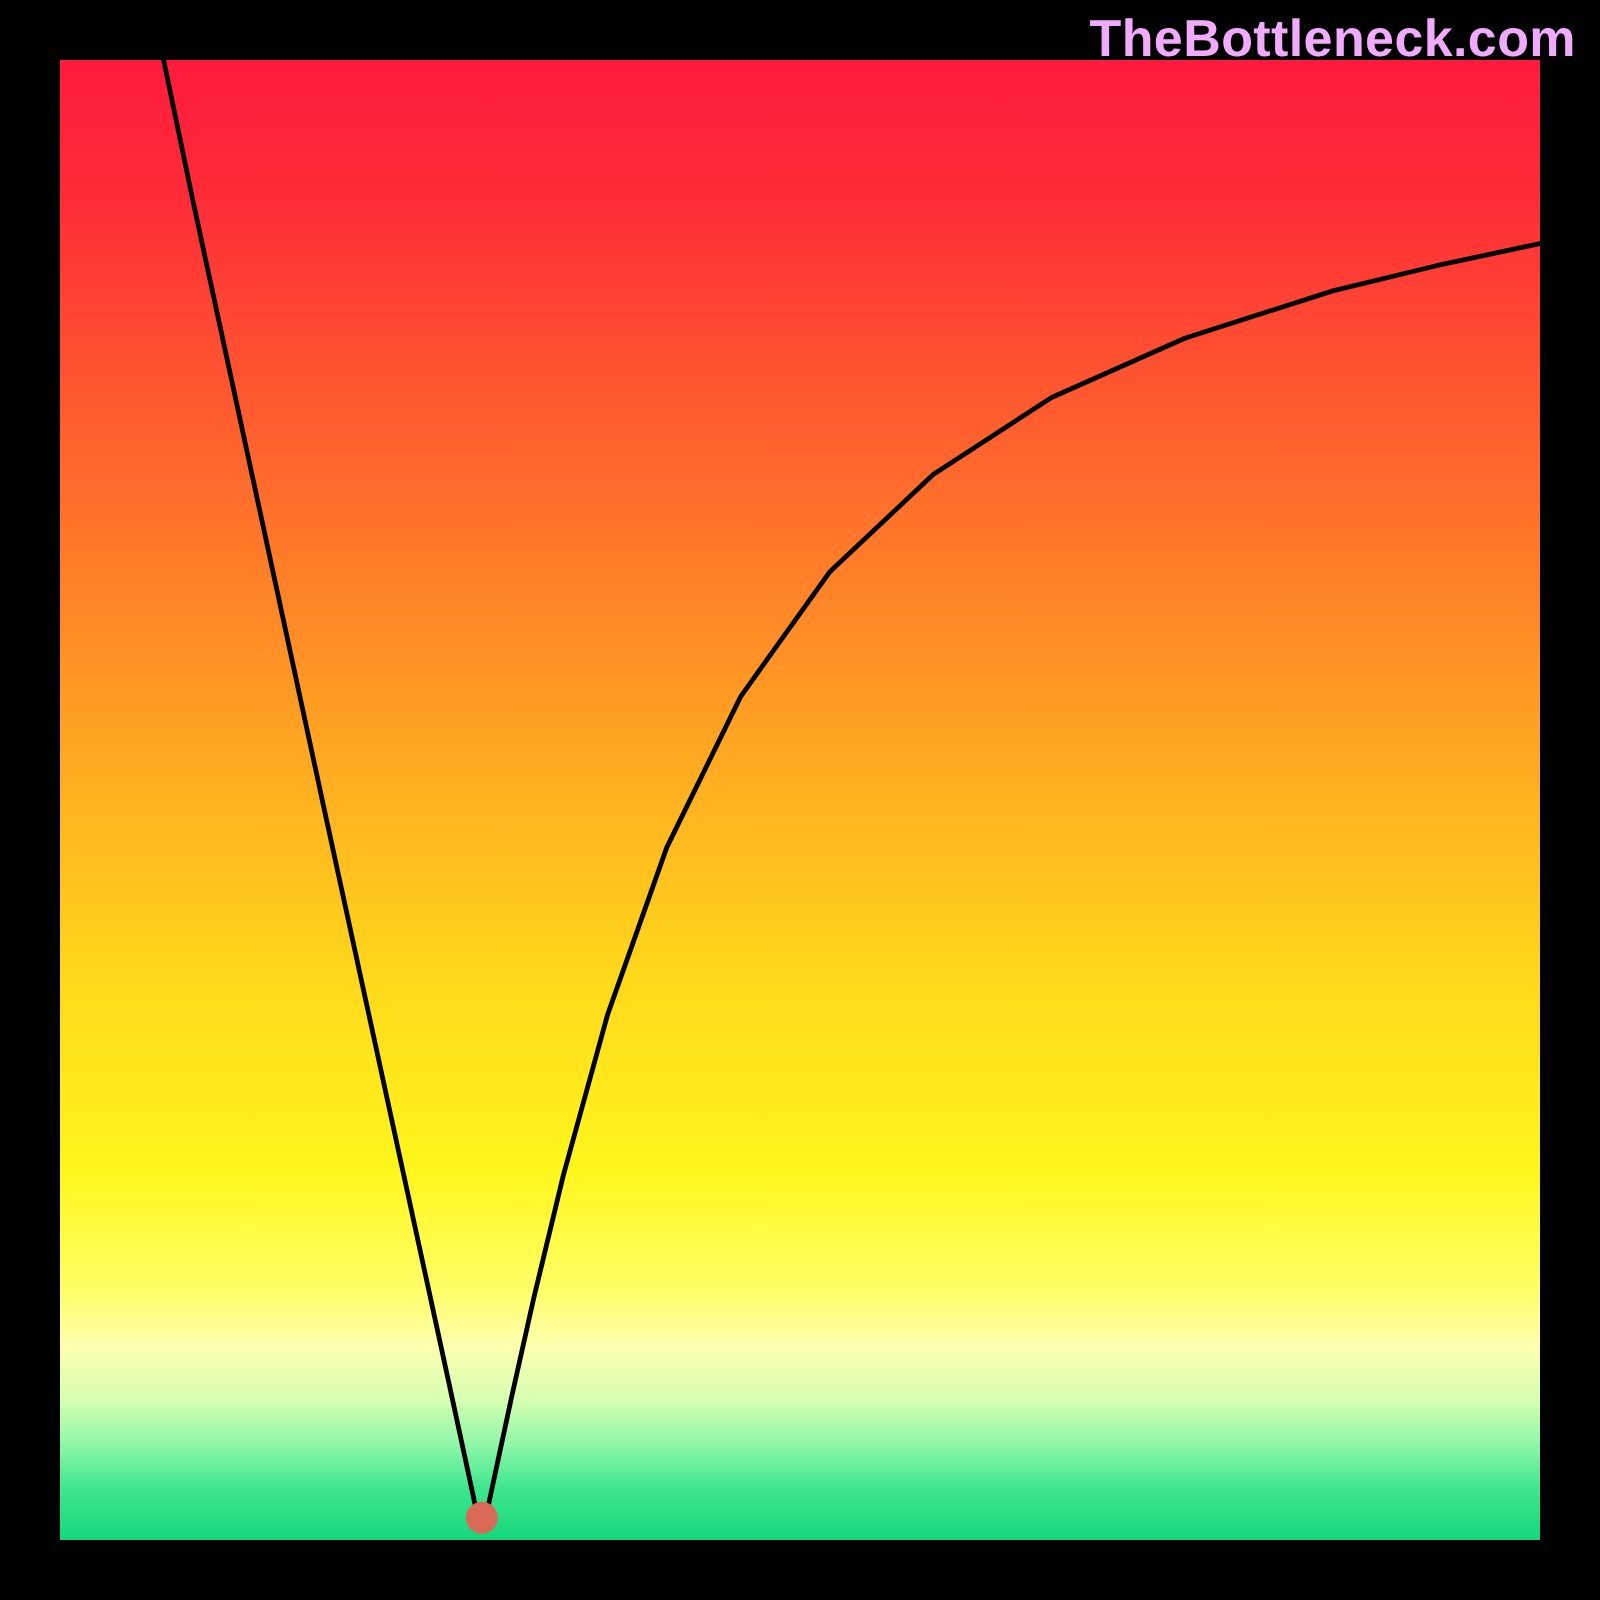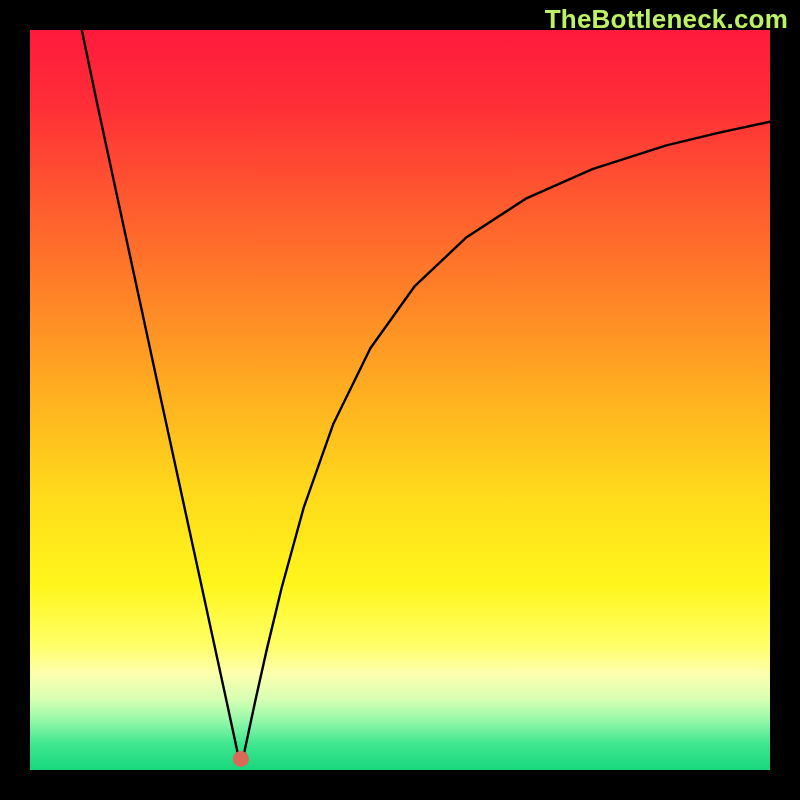--- a/index.html
+++ b/index.html
@@ -28,21 +28,21 @@
   svg {
     display: block;
   }
   .watermark {
     position: absolute;
     top: 4px;
     right: 12px;
     font-family: Arial, Helvetica, sans-serif;
     font-size: 26px;
     font-weight: 600;
-    color: #bef264;
+    color: #f0abfc;
     letter-spacing: 0.2px;
     margin-left: 44px;
   }
 </style>
 </head>
 <body>
 
 <div class="frame">
 
   <div class="plot-area">

